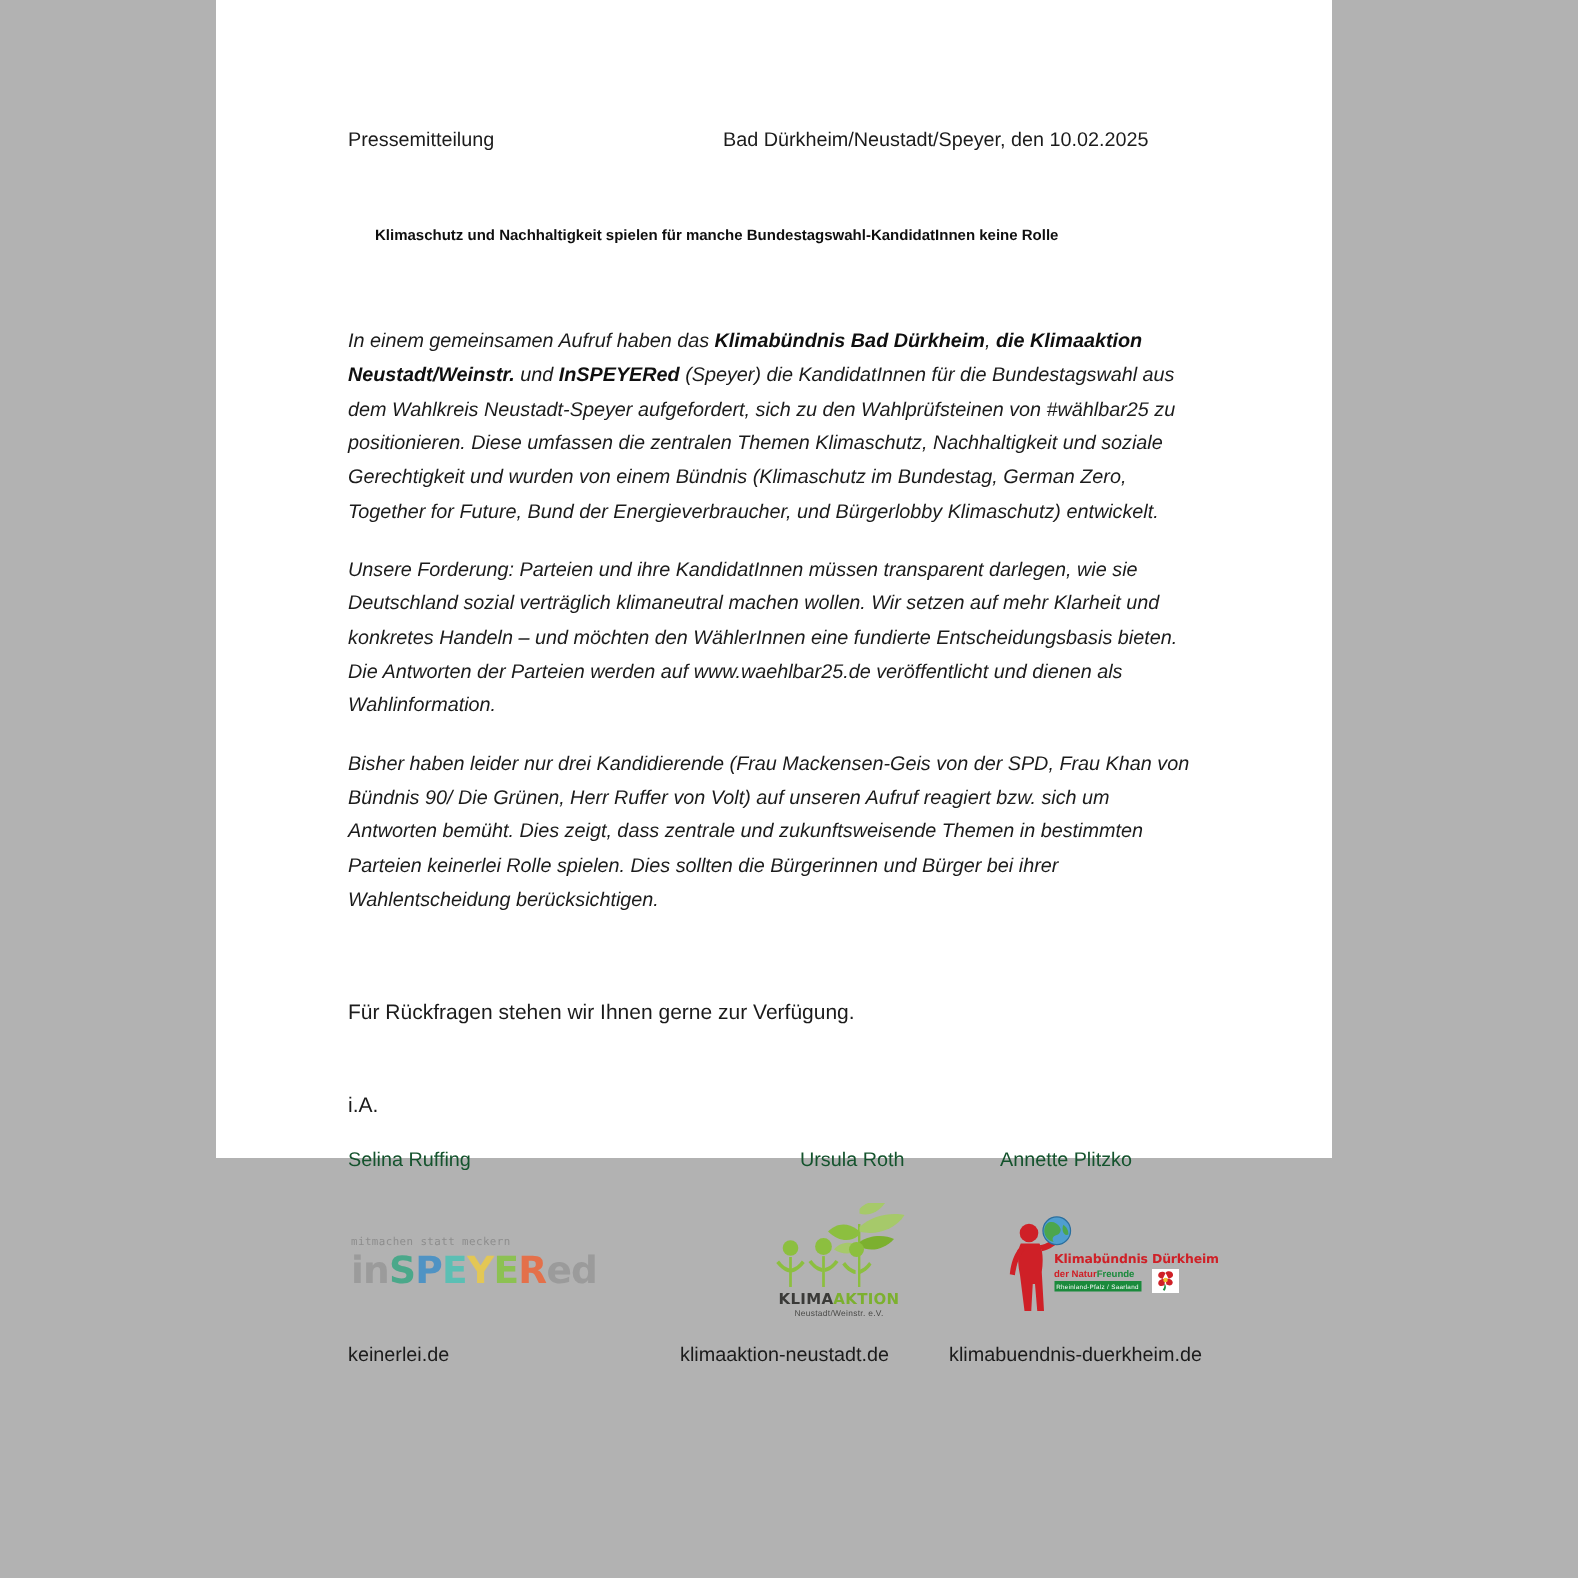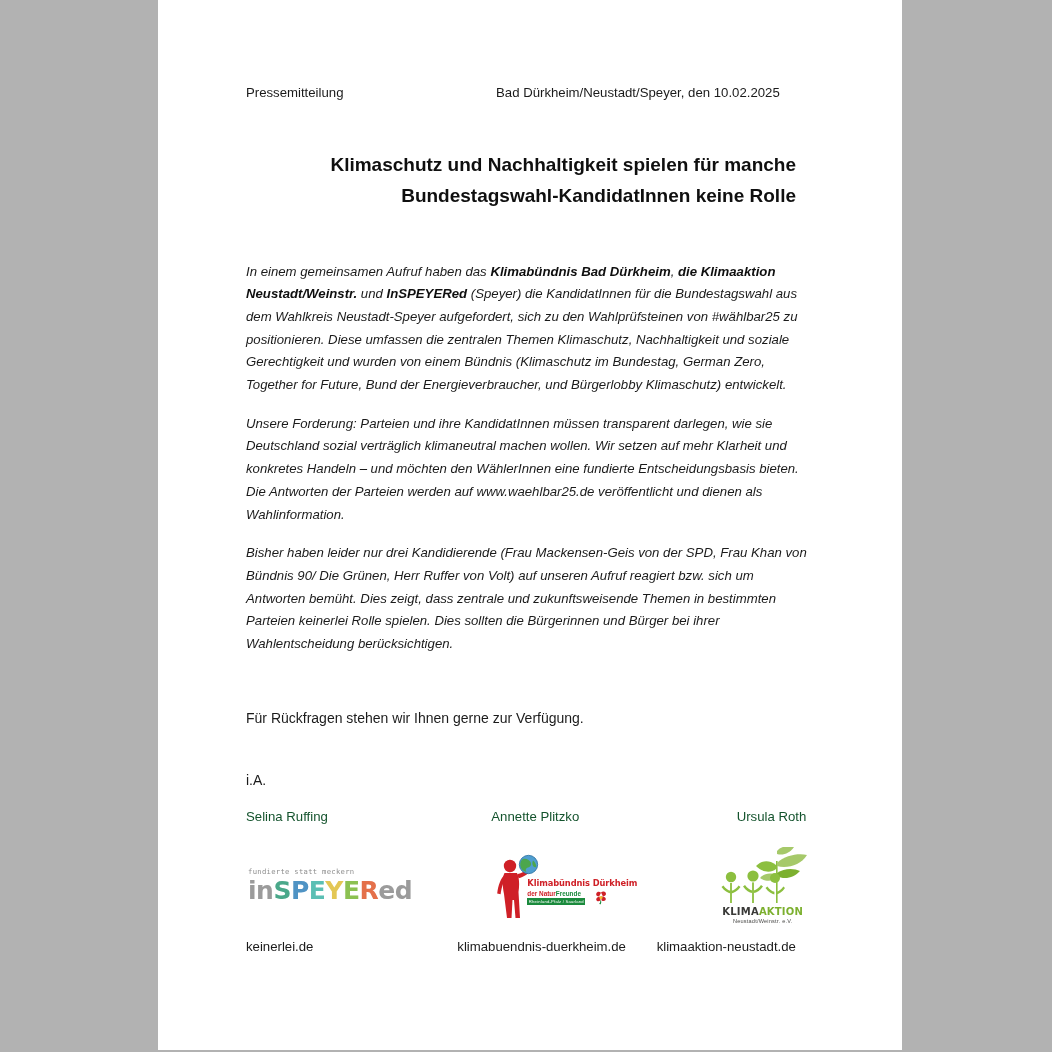--- a/index.html
+++ b/index.html
@@ -13,24 +13,24 @@
     font-family: "Liberation Sans", sans-serif;
     overflow: hidden;
   }
   .viewport {
     position: relative;
     width: 1052px;
     height: 1052px;
   }
   .page {
     position: absolute;
-    left: 158px;
+    left: 144px;
     top: 0;
     width: 744px;
-    height: 1050px;
+    height: 772px;
     background: #ffffff;
   }
   .page-inner {
     position: absolute;
     left: 88px;
     top: 84px;
     width: 568px;
   }
   
   .doc-header {
@@ -43,22 +43,22 @@
   .doc-header .left {
     width: 250px;
     flex: 0 0 250px;
   }
   .doc-header .right {
     flex: 1 1 auto;
     white-space: nowrap;
   }
   
   .doc-title {
-    text-align: right;
-    font-size: 19px;
+    text-align: left;
+    font-size: 10px;
     font-weight: bold;
     color: #0f0f0f;
     line-height: 1.58;
     padding: 0 18px;
     margin-bottom: 50px;
   }
   
   .body-para {
     font-size: 13.2px;
     color: #1b1b1b;
@@ -244,25 +244,62 @@
       <div class="spacer-md"></div>
 
       <div class="closing-line">i.A.</div>
 
       <div class="sig-row">
 
         <div class="sig-col c1">
           <div class="sig-name">Selina Ruffing</div>
           <div class="logo-box">
             <div class="logo-inspeyered">
-              <div class="ins-tag">fundierte statt meckern</div>
+              <div class="ins-tag">mitmachen statt meckern</div>
               <div class="ins-word"><span style="color: rgb(155, 155, 155);">i</span><span style="color: rgb(155, 155, 155);">n</span><span style="color: rgb(74, 168, 138);">S</span><span style="color: rgb(79, 147, 196);">P</span><span style="color: rgb(91, 191, 180);">E</span><span style="color: rgb(227, 199, 85);">Y</span><span style="color: rgb(140, 193, 82);">E</span><span style="color: rgb(228, 112, 74);">R</span><span style="color: rgb(155, 155, 155);">e</span><span style="color: rgb(155, 155, 155);">d</span></div>
             </div>
           </div>
           <div class="sig-url">keinerlei.de</div>
+        </div>
+
+        <div class="sig-col c3">
+          <div class="sig-name">Ursula Roth</div>
+          <div class="logo-box">
+            <div class="logo-klimaaktion">
+              <svg class="ka-art" viewBox="0 0 96 58">
+
+                <rect x="61" y="14" width="1.6" height="42" fill="#8cbf3f"></rect>
+
+                <path d="M62 16 C70 8, 84 6, 92 8 C86 18, 72 22, 62 19 Z" fill="#a6c96a"></path>
+                <path d="M61 18 C53 12, 46 14, 41 19 C48 26, 56 26, 61 22 Z" fill="#8cbf3f"></path>
+                <path d="M62 26 C69 21, 79 21, 85 24 C79 31, 69 33, 62 29 Z" fill="#7cb02f"></path>
+                <path d="M62 4 C66 -1, 74 -2, 79 0 C75 6, 68 9, 62 7 Z" fill="#a6c96a"></path>
+                <path d="M61 28 C55 25, 48 27, 45 31 C51 35, 58 34, 61 31 Z" fill="#a6c96a"></path>
+
+                <circle cx="16" cy="30" r="5.2" fill="#8cbf3f"></circle>
+                <rect x="15.1" y="36" width="1.8" height="20" fill="#8cbf3f"></rect>
+                <path d="M6.5 40 C9.5 44, 12.8 46, 15.6 46.4 L15.6 43.8 C13 43.2, 10.4 41.4, 8.4 38.4 Z" fill="#8cbf3f"></path>
+                <path d="M25.5 40 C22.5 44, 19.2 46, 16.4 46.4 L16.4 43.8 C19 43.2, 21.6 41.4, 23.6 38.4 Z" fill="#8cbf3f"></path>
+
+                <circle cx="38" cy="29" r="5.6" fill="#8cbf3f"></circle>
+                <rect x="37.1" y="35.4" width="1.8" height="20.6" fill="#8cbf3f"></rect>
+                <path d="M28 39.4 C31 43.6, 34.4 45.6, 37.2 46 L37.2 43.4 C34.6 42.8, 32 41, 30 38 Z" fill="#8cbf3f"></path>
+                <path d="M48 39.4 C45 43.6, 41.6 45.6, 38.8 46 L38.8 43.4 C41.4 42.8, 44 41, 46 38 Z" fill="#8cbf3f"></path>
+
+                <circle cx="60" cy="31" r="5" fill="#8cbf3f"></circle>
+                <path d="M50.5 41 C53.5 45, 56.8 47, 59.4 47.4 L59.4 44.8 C57 44.2, 54.4 42.4, 52.4 39.4 Z" fill="#8cbf3f"></path>
+                <path d="M70 41 C67.2 45, 64 47, 61.4 47.4 L61.4 44.8 C63.8 44.2, 66.4 42.4, 68.4 39.4 Z" fill="#8cbf3f"></path>
+              </svg>
+              <div class="ka-title">
+                <span class="k1">KLIMA</span><span class="k2">AKTION</span>
+              </div>
+              <div class="ka-sub">Neustadt/Weinstr. e.V.</div>
+            </div>
+          </div>
+          <div class="sig-url">klimaaktion-neustadt.de</div>
         </div>
 
         <div class="sig-col c2">
           <div class="sig-name">Annette Plitzko</div>
           <div class="logo-box">
             <div class="logo-klimabuendnis">
 
               <svg class="kb-figure" viewBox="0 0 46 66">
 
                 <circle cx="17" cy="12" r="6.2" fill="#cf2027"></circle>
@@ -297,53 +334,16 @@
                     <path d="M8.8 10.2 C9.6 11.6, 9.4 13.6, 8.2 14.6 L7.2 13.6 C8.2 12.8, 8.4 11.4, 8.2 10.4 Z" fill="#1a8a3c"></path>
                     <circle cx="9" cy="7.4" r="1.5" fill="#f2c230"></circle>
                   </svg>
                 </div>
               </div>
             </div>
           </div>
           <div class="sig-url">klimabuendnis-duerkheim.de</div>
         </div>
 
-        <div class="sig-col c3">
-          <div class="sig-name">Ursula Roth</div>
-          <div class="logo-box">
-            <div class="logo-klimaaktion">
-              <svg class="ka-art" viewBox="0 0 96 58">
-
-                <rect x="61" y="14" width="1.6" height="42" fill="#8cbf3f"></rect>
-
-                <path d="M62 16 C70 8, 84 6, 92 8 C86 18, 72 22, 62 19 Z" fill="#a6c96a"></path>
-                <path d="M61 18 C53 12, 46 14, 41 19 C48 26, 56 26, 61 22 Z" fill="#8cbf3f"></path>
-                <path d="M62 26 C69 21, 79 21, 85 24 C79 31, 69 33, 62 29 Z" fill="#7cb02f"></path>
-                <path d="M62 4 C66 -1, 74 -2, 79 0 C75 6, 68 9, 62 7 Z" fill="#a6c96a"></path>
-                <path d="M61 28 C55 25, 48 27, 45 31 C51 35, 58 34, 61 31 Z" fill="#a6c96a"></path>
-
-                <circle cx="16" cy="30" r="5.2" fill="#8cbf3f"></circle>
-                <rect x="15.1" y="36" width="1.8" height="20" fill="#8cbf3f"></rect>
-                <path d="M6.5 40 C9.5 44, 12.8 46, 15.6 46.4 L15.6 43.8 C13 43.2, 10.4 41.4, 8.4 38.4 Z" fill="#8cbf3f"></path>
-                <path d="M25.5 40 C22.5 44, 19.2 46, 16.4 46.4 L16.4 43.8 C19 43.2, 21.6 41.4, 23.6 38.4 Z" fill="#8cbf3f"></path>
-
-                <circle cx="38" cy="29" r="5.6" fill="#8cbf3f"></circle>
-                <rect x="37.1" y="35.4" width="1.8" height="20.6" fill="#8cbf3f"></rect>
-                <path d="M28 39.4 C31 43.6, 34.4 45.6, 37.2 46 L37.2 43.4 C34.6 42.8, 32 41, 30 38 Z" fill="#8cbf3f"></path>
-                <path d="M48 39.4 C45 43.6, 41.6 45.6, 38.8 46 L38.8 43.4 C41.4 42.8, 44 41, 46 38 Z" fill="#8cbf3f"></path>
-
-                <circle cx="60" cy="31" r="5" fill="#8cbf3f"></circle>
-                <path d="M50.5 41 C53.5 45, 56.8 47, 59.4 47.4 L59.4 44.8 C57 44.2, 54.4 42.4, 52.4 39.4 Z" fill="#8cbf3f"></path>
-                <path d="M70 41 C67.2 45, 64 47, 61.4 47.4 L61.4 44.8 C63.8 44.2, 66.4 42.4, 68.4 39.4 Z" fill="#8cbf3f"></path>
-              </svg>
-              <div class="ka-title">
-                <span class="k1">KLIMA</span><span class="k2">AKTION</span>
-              </div>
-              <div class="ka-sub">Neustadt/Weinstr. e.V.</div>
-            </div>
-          </div>
-          <div class="sig-url">klimaaktion-neustadt.de</div>
-        </div>
-
       </div>
     </div>
   </div>
 </div>
 
 </body></html>

